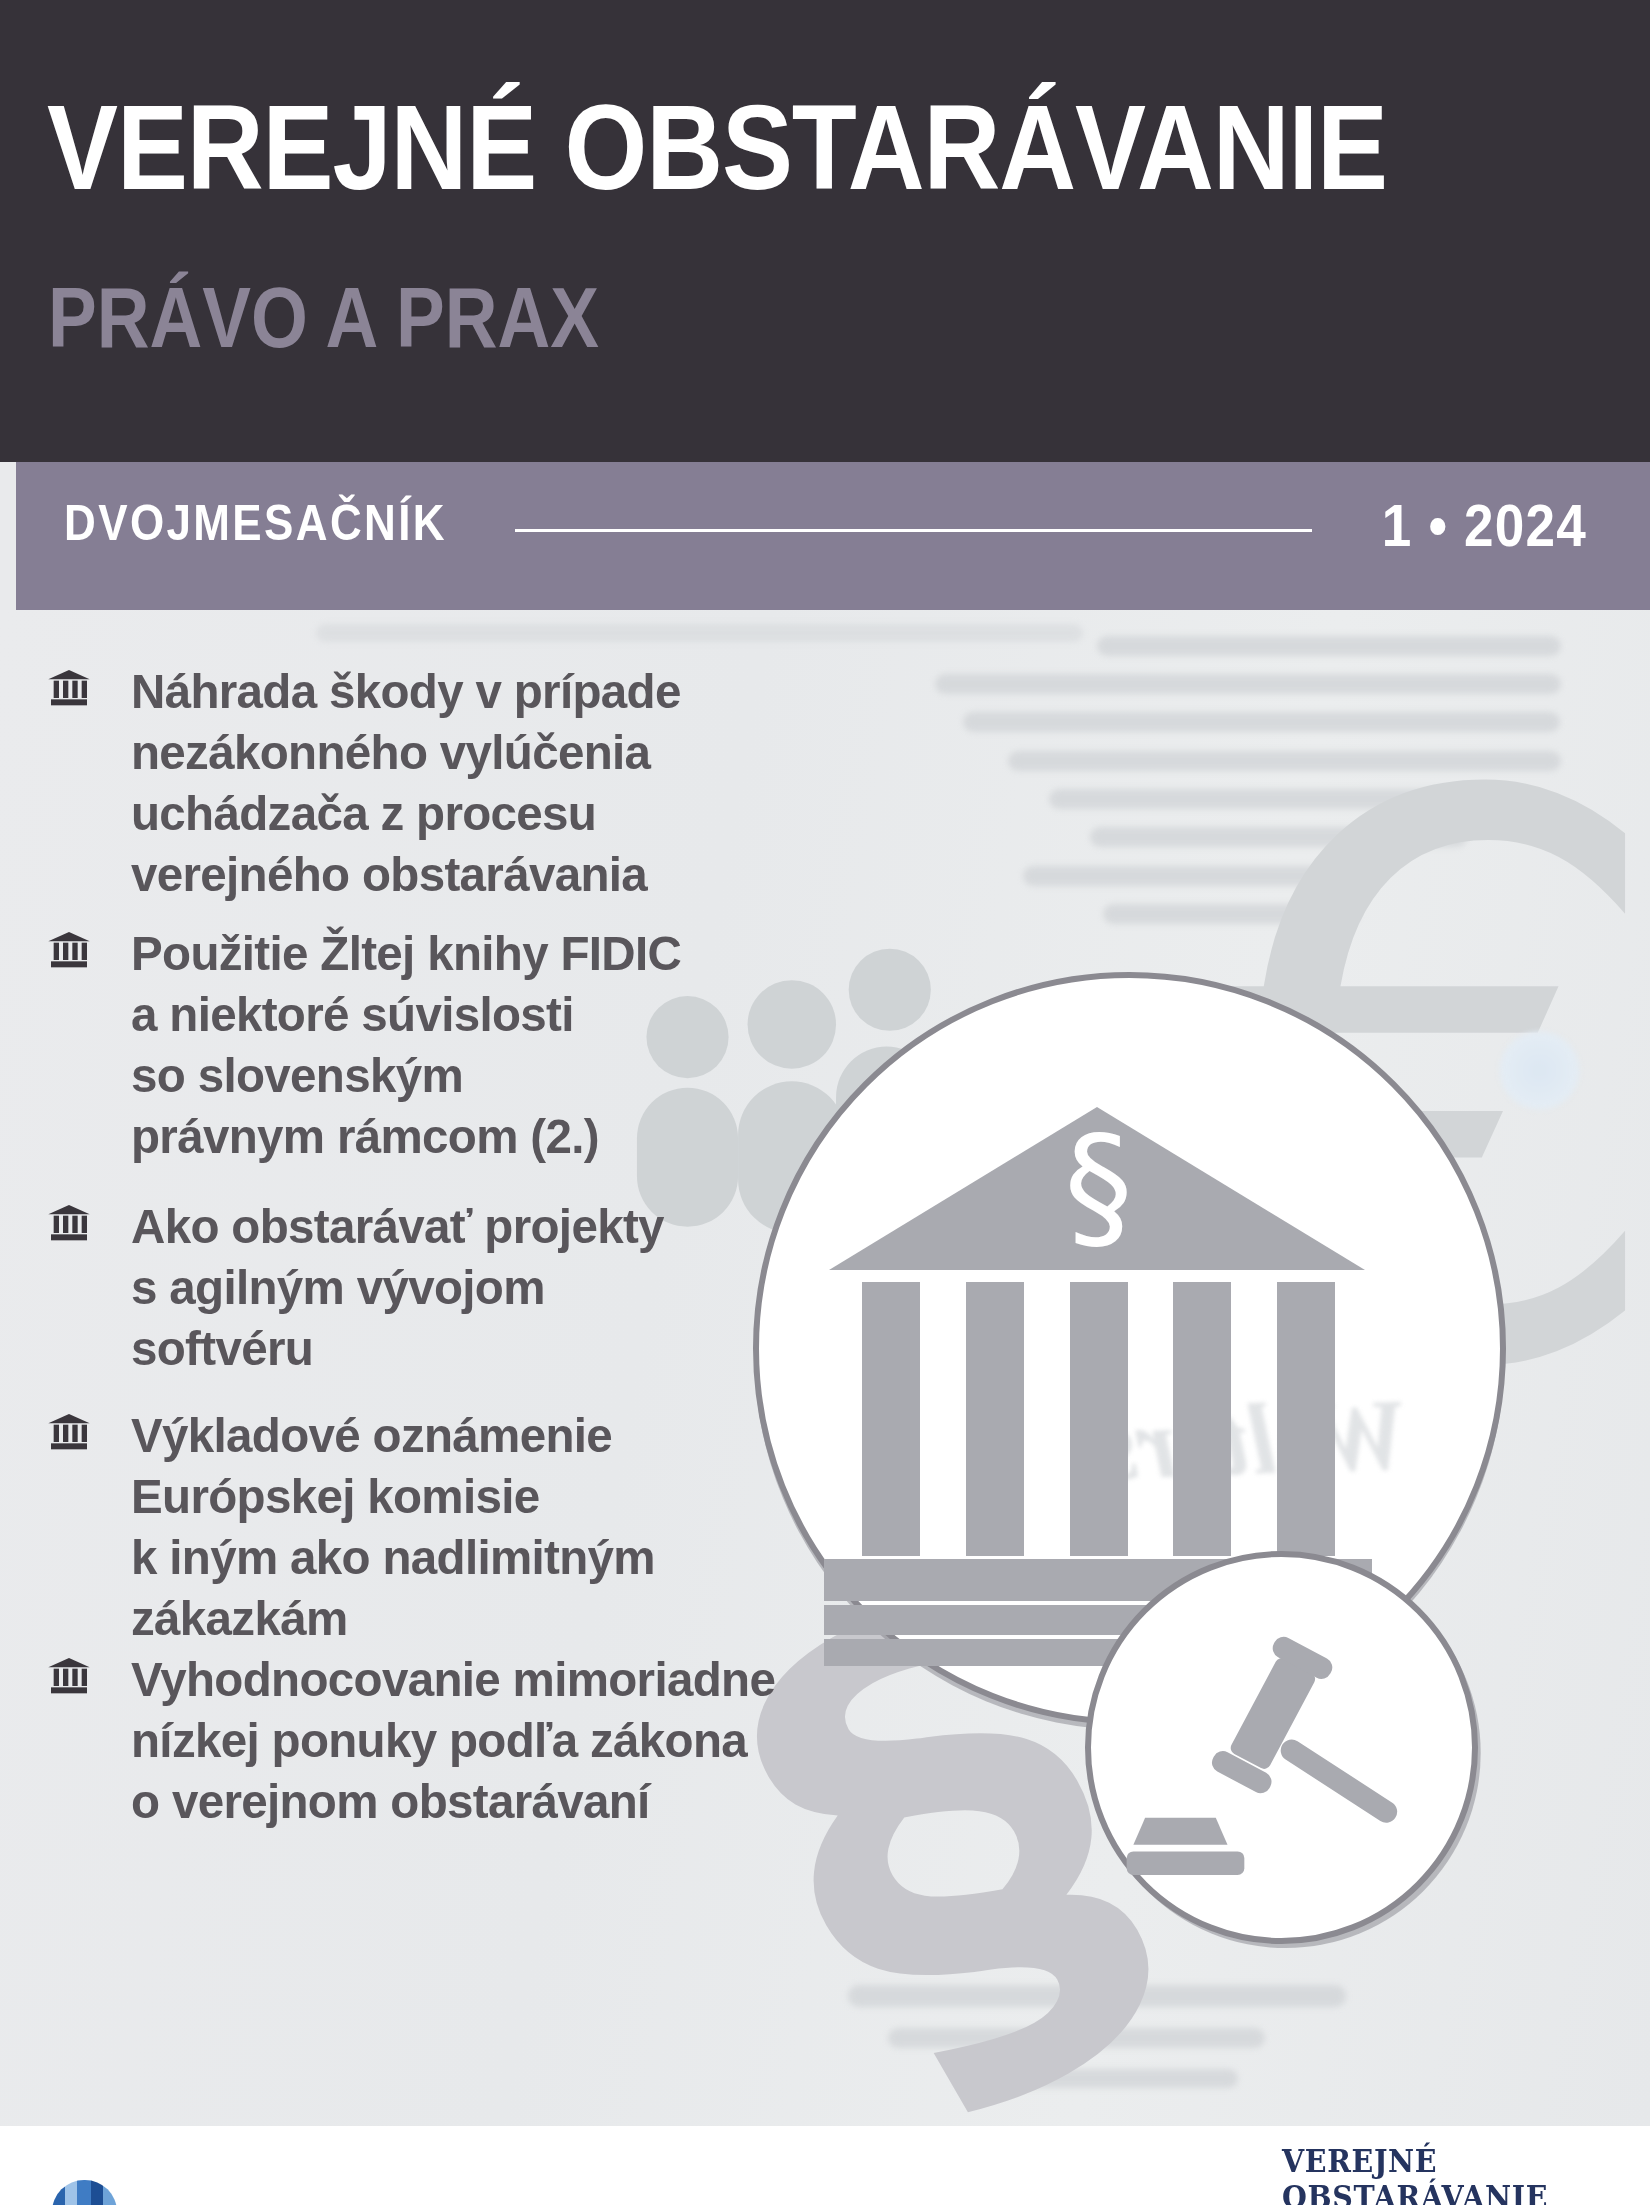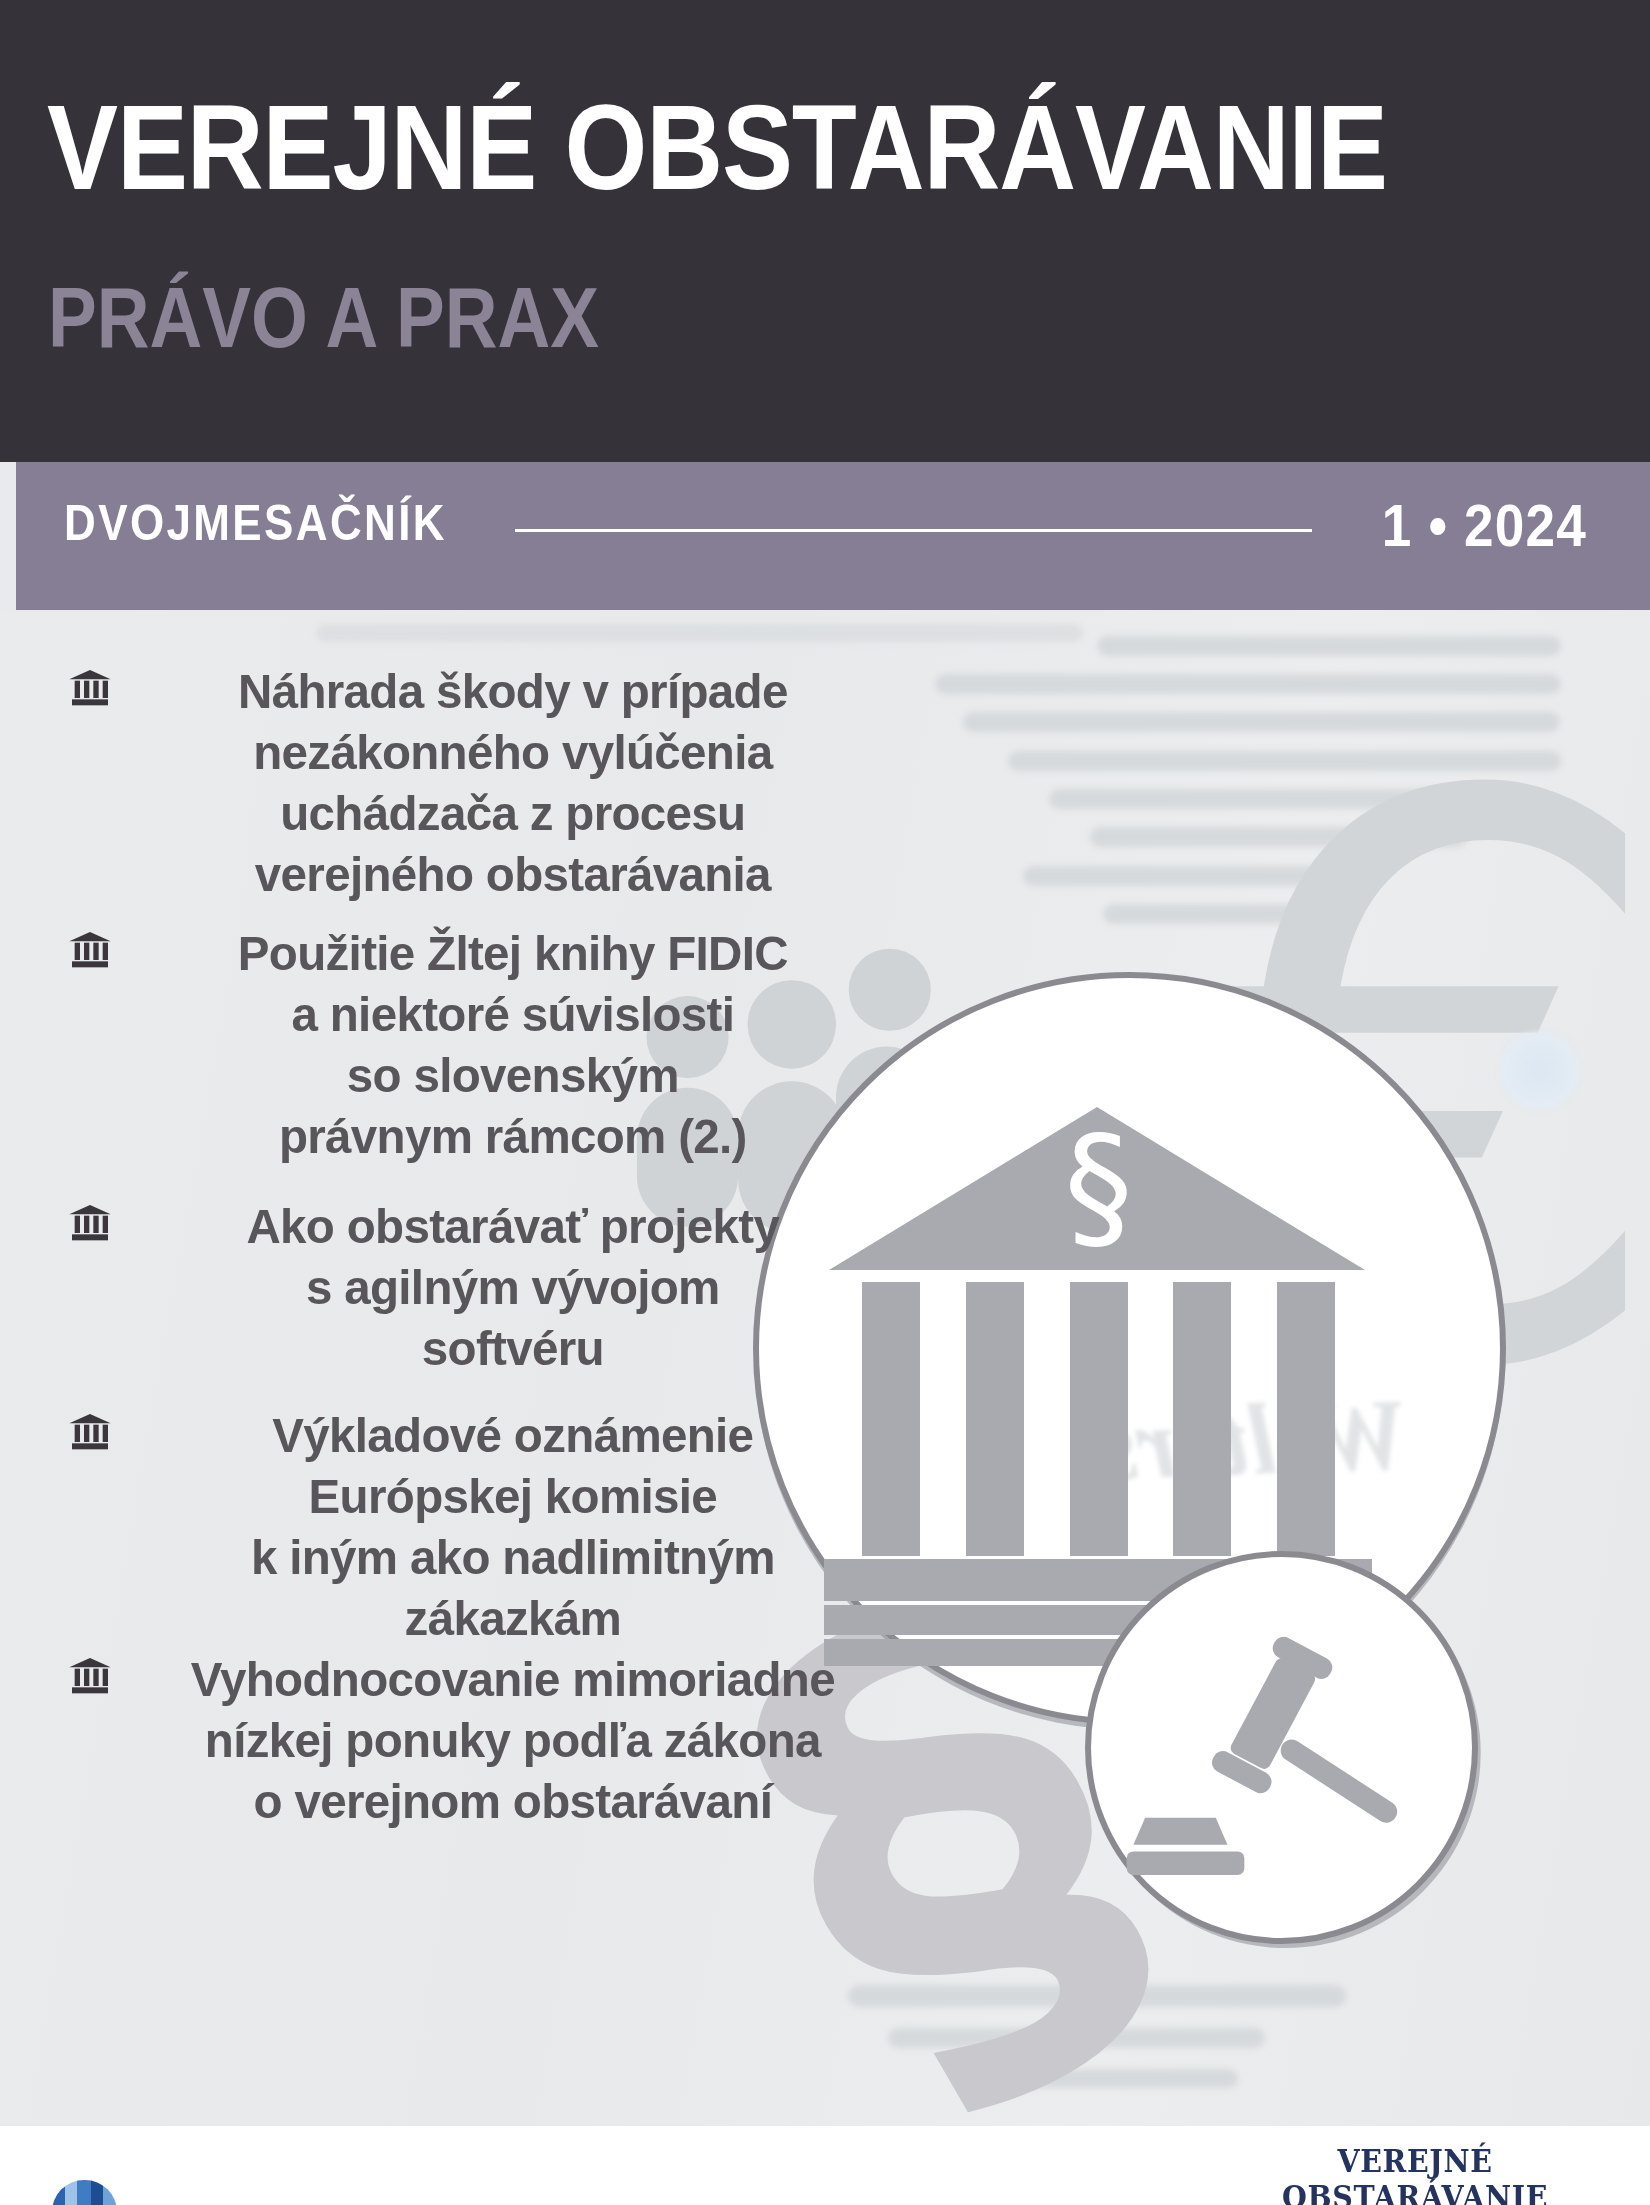--- a/index.html
+++ b/index.html
@@ -2,21 +2,20 @@
 <html lang="sk" style="font-size:10.8px"><head>
 <meta charset="utf-8">
 <style>
   html,body{margin:0;padding:0;background:#777;}
   #page{
     position:relative;
     width:1650px;height:2205px;
     background:#E9EAEC;
     overflow:hidden;
     font-family:"Liberation Sans", sans-serif;
-    text-align:center;
   }
   
   .masthead{
     position:absolute;left:0;top:0;width:1650px;height:462px;
     background:#363239;z-index:6;
   }
   .mag-title{
     position:absolute;left:47px;top:87px;
     margin:0;color:#ffffff;font-size:121px;font-weight:700;
     letter-spacing:-1.3px;line-height:1;white-space:nowrap;
@@ -84,21 +83,21 @@
     transform:scaleX(-1) rotate(2deg);transform-origin:center center;
     font-family:"Liberation Serif", serif;white-space:nowrap;
   }
   .ghost-blue{
     position:absolute;left:1499px;top:1031px;width:81px;height:79px;z-index:1;
     border-radius:50%;
     background:radial-gradient(circle,#DCE7F2 0%,#E3ECF4 60%,rgba(233,234,236,0) 100%);
     filter:blur(2.7px);
   }
   
-  .toc-item{position:absolute;left:0;width:875px;z-index:5;margin-left:21px;}
+  .toc-item{position:absolute;left:0;width:875px;z-index:5;}
   .bank-icon{position:absolute;left:48px;top:9.4px;}
   .toc-text{
     margin:0 0 0 131px;
     color:#59565B;font-size:49px;font-weight:700;line-height:61px;
     letter-spacing:-0.7px;white-space:pre-line;
     transform:scaleX(.97);transform-origin:left top;
   }
   
   .big-circle{
     position:absolute;left:753px;top:972px;width:753px;height:753px;

